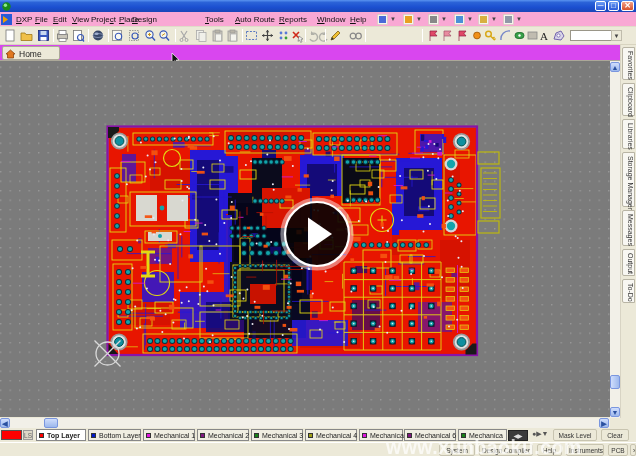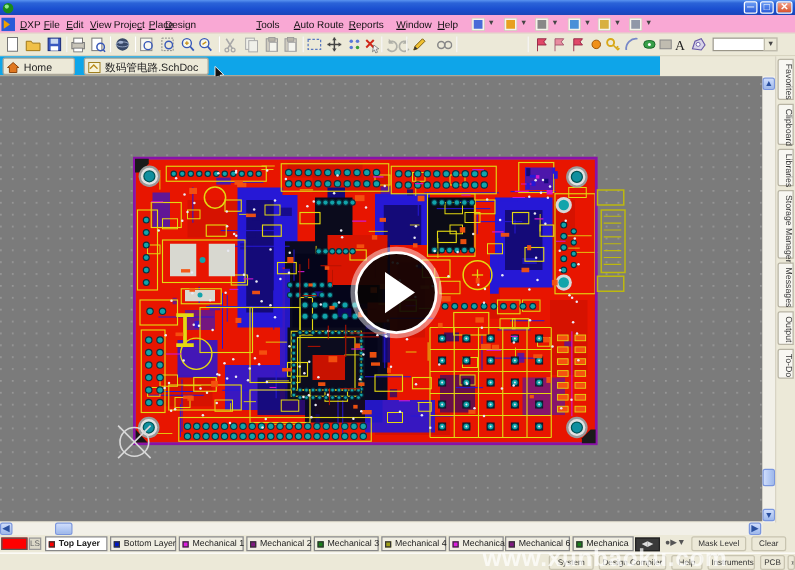--- a/index.html
+++ b/index.html
@@ -3,21 +3,21 @@
 *{margin:0;padding:0;box-sizing:border-box}
 body{width:636px;height:456px;overflow:hidden;font-family:"Liberation Sans",sans-serif;background:#ece9d8;position:relative}
 .abs{position:absolute}
 .titlebar{left:0;top:0;width:636px;height:12px;background:linear-gradient(#5a94f0 0%,#2b63d8 20%,#1b4fd0 60%,#1a46b8 100%);color:#fff;font-size:9px;font-weight:bold;white-space:nowrap;overflow:hidden}
 .titletxt{position:absolute;left:14px;top:1.5px;letter-spacing:0.62px;font-size:8.5px}
 .wbtn{position:absolute;top:1px;width:11px;height:10px;border-radius:2px;border:1px solid #fff;font-size:8px;line-height:8px;text-align:center;color:#fff}
 .menubar{left:0;top:12px;width:636px;height:15px;background:#f9a8d4;font-size:8px;color:#111;border-bottom:1px solid #e0dcc8}
 .menubar span{position:absolute;top:3px}
 .menubar u{text-decoration:underline}
 .toolbar{left:0;top:27px;width:636px;height:18px;background:#ece9d8;border-bottom:1px solid #d8d4c0}
-.tabbar{left:0;top:45px;width:528px;height:16px;background:#0ea5e9;border-bottom:1px solid #aca899}
+.tabbar{left:0;top:45px;width:636px;height:16px;background:#d946ef;border-bottom:1px solid #aca899}
 .dtab{position:absolute;top:1px;height:14px;background:#ece9d8;border:1px solid #aca899;border-radius:2px;font-size:8.5px;color:#222;padding:2px 4px 0 16px;white-space:nowrap}
 .canvas{left:0;top:61px;width:610px;height:356px;background:#7b7b7b;overflow:hidden}
 .vsb{left:610px;top:61px;width:10px;height:357px;background:#f2f0e8}
 .ptabs{left:620px;top:45px;width:16px;height:373px;background:#ece9d8;border-left:1px solid #d8d4c4}
 .ptab{position:absolute;left:1px;width:13px;background:#f8f7f2;border:1px solid #b8b4a4;border-radius:2px 0 0 2px;color:#333;font-size:7px}
 .ptab div{transform:rotate(90deg);transform-origin:0 0;position:absolute;left:11px;top:3px;white-space:nowrap}
 .hsb{left:0;top:418px;width:610px;height:10px;background:#f2f0e8}
 .layerrow{left:0;top:428px;width:636px;height:14px;background:#ece9d8;font-size:8px;overflow:hidden}
 .ltab{position:absolute;top:1px;height:12px;background:#f4f2e8;border:1px solid #888;font-size:7px;color:#222;padding:2px 2px 0 10px;white-space:nowrap}
 .lsq{position:absolute;left:2px;top:3px;width:5px;height:5px;border:1px solid #333}
@@ -228,25 +228,20 @@
     <div class="sep" style="left:365px"></div>
     <div class="sep" style="left:422px"></div>
     <div class="abs" style="left:570px;top:3px;width:52px;height:11px;background:#fff;border:1px solid #9a9688"></div>
     <div class="abs" style="left:611px;top:3px;width:11px;height:11px;background:#ece9d8;border:1px solid #c0bcac;font-size:6px;color:#444;text-align:center;line-height:10px">▼</div>
   </div>
 
 <div class="abs tabbar">
  <div class="dtab" style="left:2px;width:58px">Home
    <svg class="abs" style="left:2px;top:2px" width="11" height="10">
         <path d="M1,5 L5.5,1 L10,5 L8.5,5 L8.5,9 L2.5,9 L2.5,5 z" fill="#e07820" stroke="#803800" stroke-width="0.7"></path>
-      </svg></div>
- <div class="dtab" style="left:67px;width:100px">数码管电路.SchDoc
-   <svg class="abs" style="left:2px;top:2px" width="11" height="10">
-        <rect x="1" y="1" width="9" height="8" fill="#f8f4d8" stroke="#a08020" stroke-width="0.8"></rect>
-        <path d="M2,6 l3,-3 3,3" stroke="#b88818" fill="none"></path>
       </svg></div>
  <svg class="abs" style="left:170px;top:8px" width="10" height="14">
       <path d="M2,0 L2,10 L4.5,7.8 L6.5,12 L8,11.2 L6,7.2 L9,6.8 z" fill="#111" stroke="#fff" stroke-width="0.7"></path>
     </svg>
 </div>
 
 <div class="abs canvas">
 <svg width="610" height="356" viewBox="0 61 610 356">
  <defs>
         <pattern id="grid" width="9.5" height="9.5" patternUnits="userSpaceOnUse">

